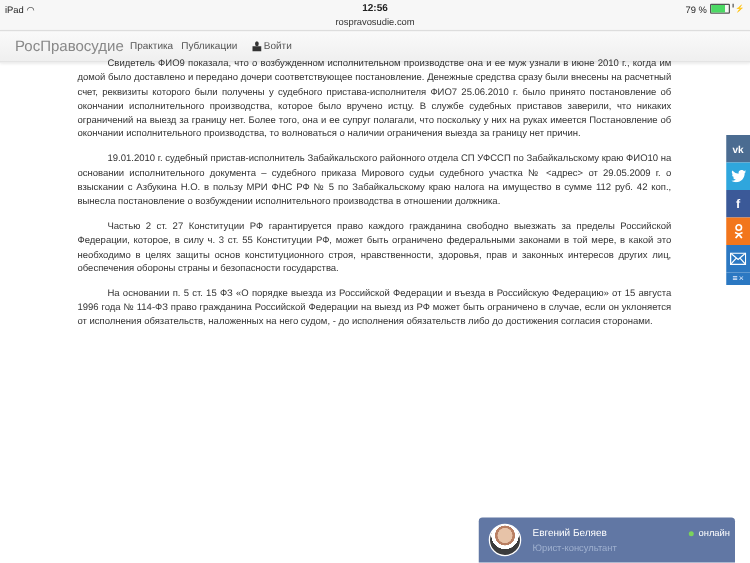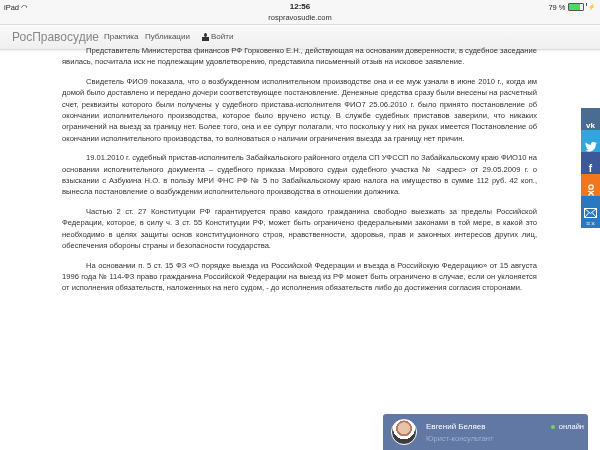--- a/index.html
+++ b/index.html
@@ -38,21 +38,21 @@
 
   .content {
     position:absolute; left:62px; top:45px; width:475px;
     font-size:7.6px; line-height:11.3px; color:#333;
   }
   .content p { margin:0 0 8.5px 0; text-align:justify; text-indent:24px; }
 
   .social {
     position:absolute; left:581px; top:108px; width:19px;
   }
-  .social .s { width:19px; height:22px; display:flex; align-items:flex-end; justify-content:center; color:#fff; font-weight:bold; font-size:10px; }
+  .social .s { width:19px; height:22px; display:flex; align-items:center; justify-content:center; color:#fff; font-weight:bold; font-size:10px; }
   .s.vk { background:#4b6c91; font-size:8px; }
   .s.tw { background:#2fa6dd; }
   .s.fb { background:#3b5998; }
   .s.ok { background:#f2761c; }
   .s.mail { background:#2b78c2; }
   .social .ctrl { width:19px; height:10px; background:#2b78c2; color:#e6efff; font-size:7px; display:flex; align-items:center; justify-content:center; gap:1px; }
 
   .chat {
     position:absolute; left:383px; top:414px; width:205px; height:36px;
     background:#6177a4; border-radius:3px 3px 0 0;
@@ -92,21 +92,20 @@
   <div class="brand">РосПравосудие</div>
   <div class="nav-link prak">Практика</div>
   <div class="nav-link pub">Публикации</div>
   <div class="nav-link login">
     <span class="user-icon"></span>
     <span>Войти</span>
   </div>
 </div>
 
 <div class="content">
-  <p>Представитель Министерства финансов РФ Горковенко Е.Н., действующая на основании доверенности, в судебное заседание явилась, посчитала иск не подлежащим удовлетворению, представила письменный отзыв на исковое заявление.</p>
   <p>Свидетель ФИО9 показала, что о возбужденном исполнительном производстве она и ее муж узнали в июне 2010 г., когда им домой было доставлено и передано дочери соответствующее постановление. Денежные средства сразу были внесены на расчетный счет, реквизиты которого были получены у судебного пристава-исполнителя ФИО7 25.06.2010 г. было принято постановление об окончании исполнительного производства, которое было вручено истцу. В службе судебных приставов заверили, что никаких ограничений на выезд за границу нет. Более того, она и ее супруг полагали, что поскольку у них на руках имеется Постановление об окончании исполнительного производства, то волноваться о наличии ограничения выезда за границу нет причин.</p>
   <p>19.01.2010 г. судебный пристав-исполнитель Забайкальского районного отдела СП УФССП по Забайкальскому краю ФИО10 на основании исполнительного документа – судебного приказа Мирового судьи судебного участка № &lt;адрес&gt; от 29.05.2009 г. о взыскании с Азбукина Н.О. в пользу МРИ ФНС РФ № 5 по Забайкальскому краю налога на имущество в сумме 112 руб. 42 коп., вынесла постановление о возбуждении исполнительного производства в отношении должника.</p>
   <p>Частью 2 ст. 27 Конституции РФ гарантируется право каждого гражданина свободно выезжать за пределы Российской Федерации, которое, в силу ч. 3 ст. 55 Конституции РФ, может быть ограничено федеральными законами в той мере, в какой это необходимо в целях защиты основ конституционного строя, нравственности, здоровья, прав и законных интересов других лиц, обеспечения обороны страны и безопасности государства.</p>
   <p>На основании п. 5 ст. 15 ФЗ «О порядке выезда из Российской Федерации и въезда в Российскую Федерацию» от 15 августа 1996 года № 114-ФЗ право гражданина Российской Федерации на выезд из РФ может быть ограничено в случае, если он уклоняется от исполнения обязательств, наложенных на него судом, - до исполнения обязательств либо до достижения согласия сторонами.</p>
 </div>
 
 <div class="social">
   <div class="s vk">
     <span>vk</span>
   </div>

